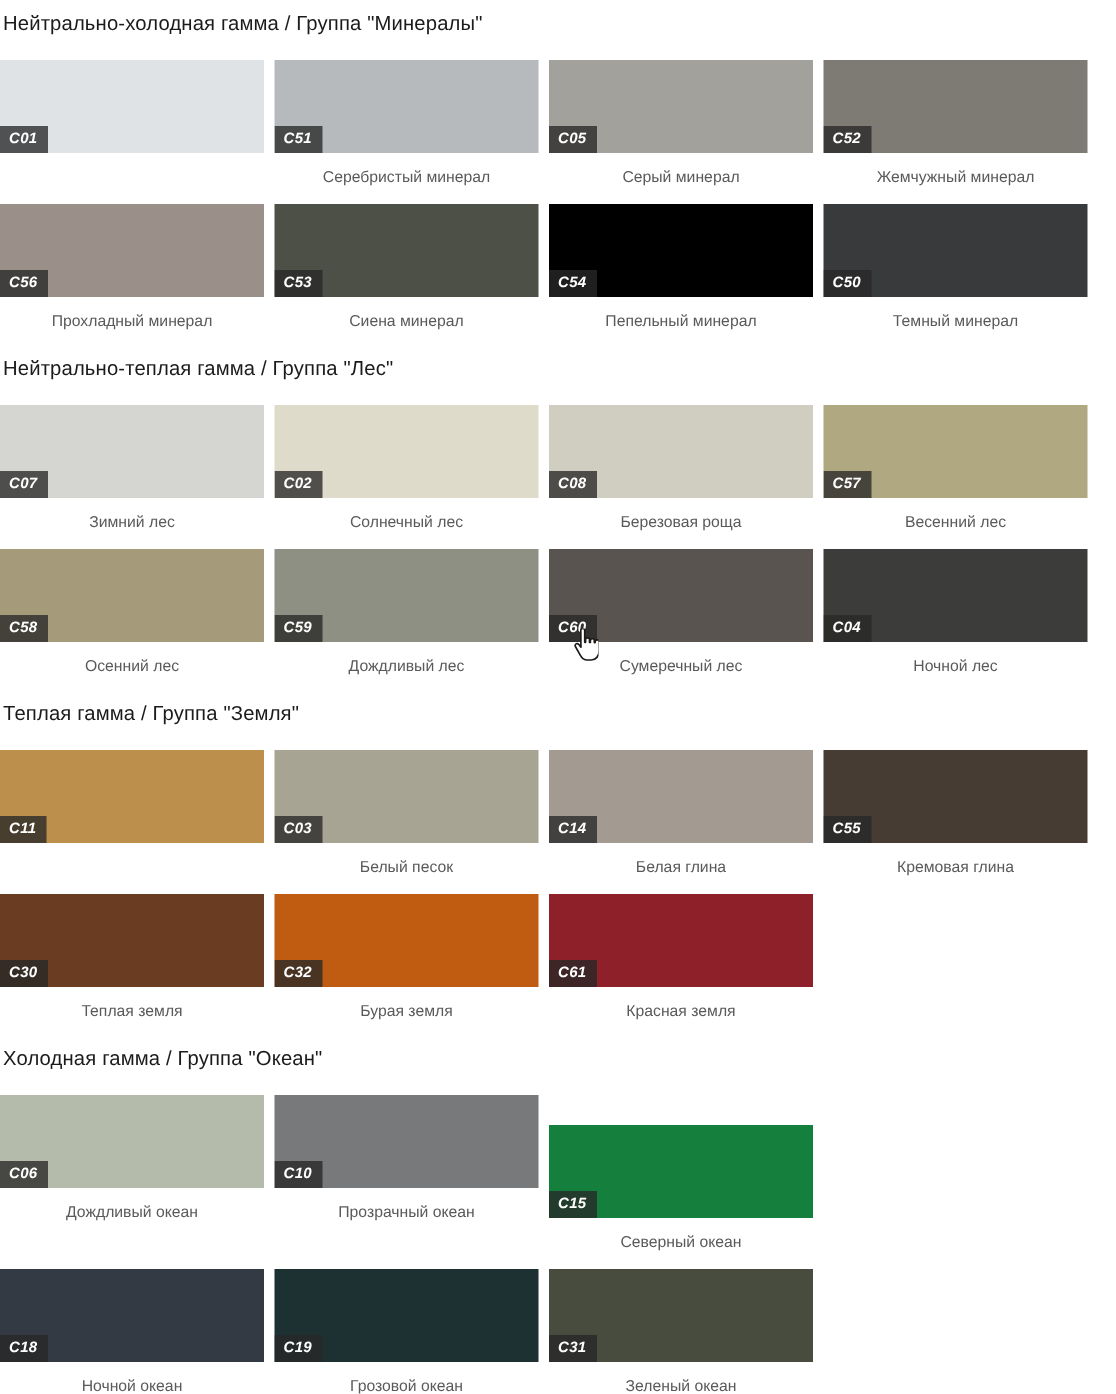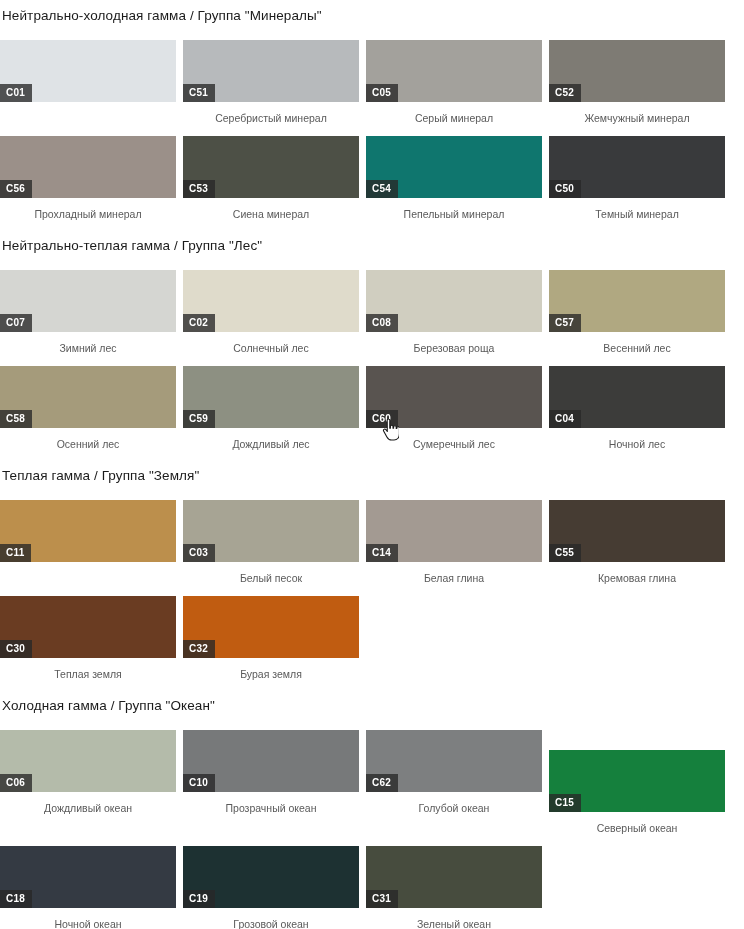--- a/index.html
+++ b/index.html
@@ -62,20 +62,21 @@
     left: 0;
     bottom: 0;
     background: rgba(40, 40, 40, 0.78);
     color: #ffffff;
     font-size: 10px;
     font-weight: bold;
     line-height: 10px;
     padding: 4px 7px 4px 6px;
     letter-spacing: 0.2px;
     white-space: nowrap;
+    font-style: italic;
   }
 
   .chip-name {
     width: 176px;
     text-align: center;
     font-size: 10.5px;
     color: #5a5a5a;
     line-height: 12px;
     padding-top: 10px;
     white-space: nowrap;
@@ -137,21 +138,21 @@
           </div>
           <div class="chip-name">Прохладный минерал</div>
         </div>
         <div class="swatch-cell">
           <div class="chip" style="background: rgb(77, 80, 70);">
             <div class="chip-code">C53</div>
           </div>
           <div class="chip-name">Сиена минерал</div>
         </div>
         <div class="swatch-cell">
-          <div class="chip" style="background: #0f766e;">
+          <div class="chip" style="background: #000000;">
             <div class="chip-code">C54</div>
           </div>
           <div class="chip-name">Пепельный минерал</div>
         </div>
         <div class="swatch-cell">
           <div class="chip" style="background: rgb(57, 58, 60);">
             <div class="chip-code">C50</div>
           </div>
           <div class="chip-name">Темный минерал</div>
         </div>
@@ -251,46 +252,46 @@
             <div class="chip-code">C30</div>
           </div>
           <div class="chip-name">Теплая земля</div>
         </div>
         <div class="swatch-cell">
           <div class="chip" style="background: rgb(192, 92, 17);">
             <div class="chip-code">C32</div>
           </div>
           <div class="chip-name">Бурая земля</div>
         </div>
+        <div class="swatch-cell">
+          <div class="chip" style="background: rgb(141, 32, 40);">
+            <div class="chip-code">C61</div>
+          </div>
+          <div class="chip-name">Красная земля</div>
+        </div>
       </div>
     </div>
     <div class="group">
       <div class="spacer-group"></div>
       <div class="group-title">Холодная гамма / Группа "Океан"</div>
       <div class="spacer-sm"></div>
       <div class="swatch-row">
         <div class="swatch-cell">
           <div class="chip" style="background: rgb(180, 187, 170);">
             <div class="chip-code">C06</div>
           </div>
           <div class="chip-name">Дождливый океан</div>
         </div>
         <div class="swatch-cell">
           <div class="chip" style="background: rgb(119, 121, 122);">
             <div class="chip-code">C10</div>
           </div>
           <div class="chip-name">Прозрачный океан</div>
         </div>
         <div class="swatch-cell">
-          <div class="chip" style="background: rgb(125, 127, 128);">
-            <div class="chip-code">C62</div>
-          </div>
-          <div class="chip-name">Голубой океан</div>
-        </div>
-        <div class="swatch-cell">
           <div class="chip" style="background: #15803d; margin-top: 20px;">
             <div class="chip-code">C15</div>
           </div>
           <div class="chip-name">Северный океан</div>
         </div>
       </div>
       <div class="spacer-row"></div>
       <div class="swatch-row">
         <div class="swatch-cell">
           <div class="chip" style="background: rgb(52, 58, 67);">

